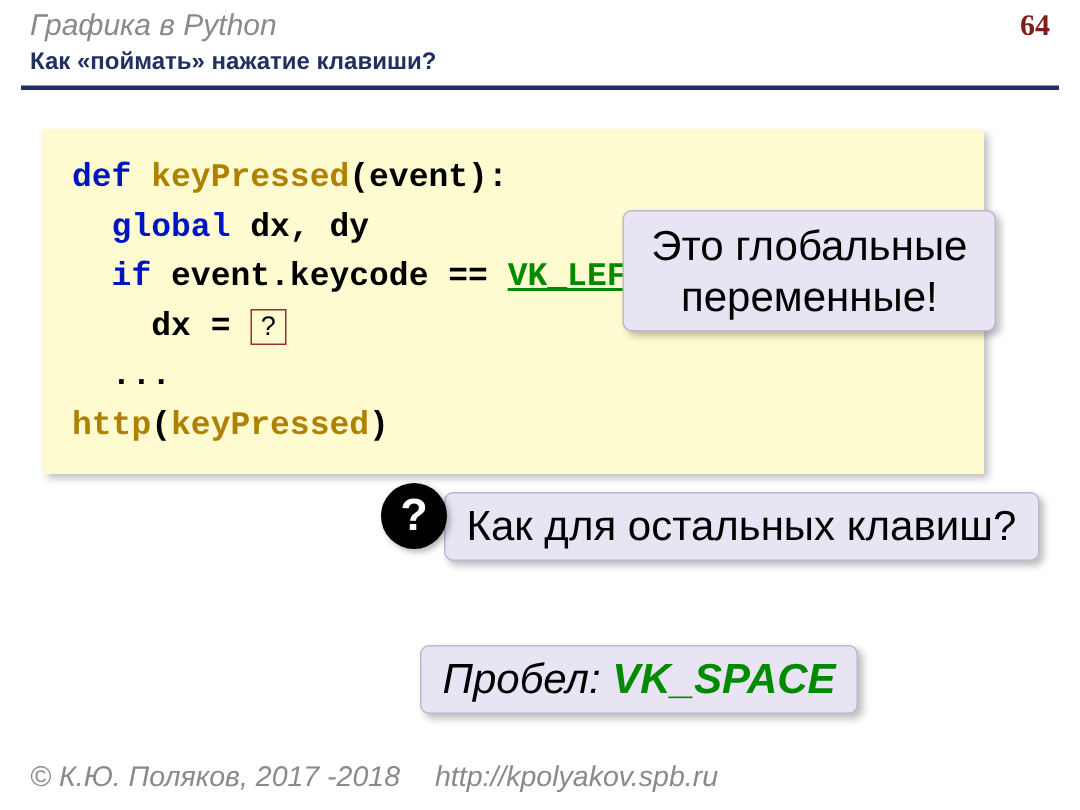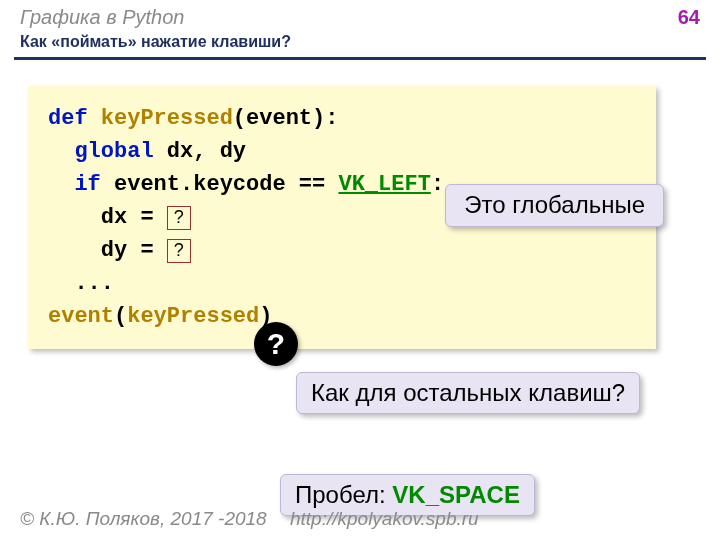--- a/index.html
+++ b/index.html
@@ -10,21 +10,21 @@
     position: relative;
     overflow: hidden;
   }
   .topbar {
     display: flex; justify-content: space-between;
     padding: 6px 20px 2px 20px;
     font-size: 20px;
     color: #8a8a8a;
     font-style: italic;
   }
-  .topbar .page { font-style: normal; font-weight: bold; color: #a21caf; }
+  .topbar .page { font-style: normal; font-weight: bold; color: #7f1d1d; font-family: Liberation Serif, serif; }
   .title {
     font-size: 16px;
     color: #203060;
     padding: 2px 20px 6px 20px;
     font-weight: bold;
   }
   .rule {
     height: 3px;
     background: #203060;
     margin: 0 14px 0 14px;
@@ -44,31 +44,30 @@
   }
   .kw { color: #0015c2; }
   .fn { color: #b08000; }
   .const { color: #008a00; text-decoration: underline; }
   .callout {
     position: absolute;
     background: #e8e4f3;
     border: 1px solid #bdb6d4;
     border-radius: 6px;
     padding: 6px 14px;
-    font-size: 24px;
+    font-size: 28px;
     box-shadow: 3px 3px 5px rgba(0,0,0,0.25);
     color: #000;
     text-align: center;
     white-space: nowrap;
-    margin-top: 44px;
   }
   .callout .vk { color: #008a00; font-weight: bold; }
   .callout.c-global { top: 80px; right: 56px; line-height: 1.2; padding: 6px 18px; }
   .callout.c-other  { top: 268px; left: 296px; }
-  .callout.c-space  { top: 370px; left: 280px; }
+  .callout.c-space  { top: 370px; left: 280px; font-style: italic; }
   .qmark-circle {
     position: absolute;
     width: 44px; height: 44px;
     border-radius: 50%;
     background: #000;
     color: #fff;
     font-size: 30px;
     font-weight: bold;
     display: flex; align-items: center; justify-content: center;
     top: 262px; left: 254px;
@@ -123,32 +122,30 @@
       &nbsp;&nbsp;<span class="kw">if</span>
       <span> </span>
       <span>event.keycode ==</span>
       <span> </span>
       <span class="const">VK_LEFT</span><span>:</span>
     </div>
     <div>
       &nbsp;&nbsp;&nbsp;&nbsp;<span>dx = </span><span class="qbox">?</span>
     </div>
     <div>
-      &nbsp;&nbsp;&nbsp;&nbsp;<span>dy = </span><span class="qbox">?</span>
-    </div>
-    <div>
       &nbsp;&nbsp;<span>...</span>
     </div>
     <div>
-      <span class="fn">event</span><span>(</span><span class="fn">keyPressed</span><span>)</span>
+      <span class="fn">http</span><span>(</span><span class="fn">keyPressed</span><span>)</span>
     </div>
   </div>
 
   <div class="callout c-global">
     <span>Это глобальные</span><br>
+    <span>переменные!</span>
   </div>
 
   <div class="qmark-circle">
     <span>?</span>
   </div>
 
   <div class="callout c-other">
     <span>Как для остальных клавиш?</span>
   </div>
 

